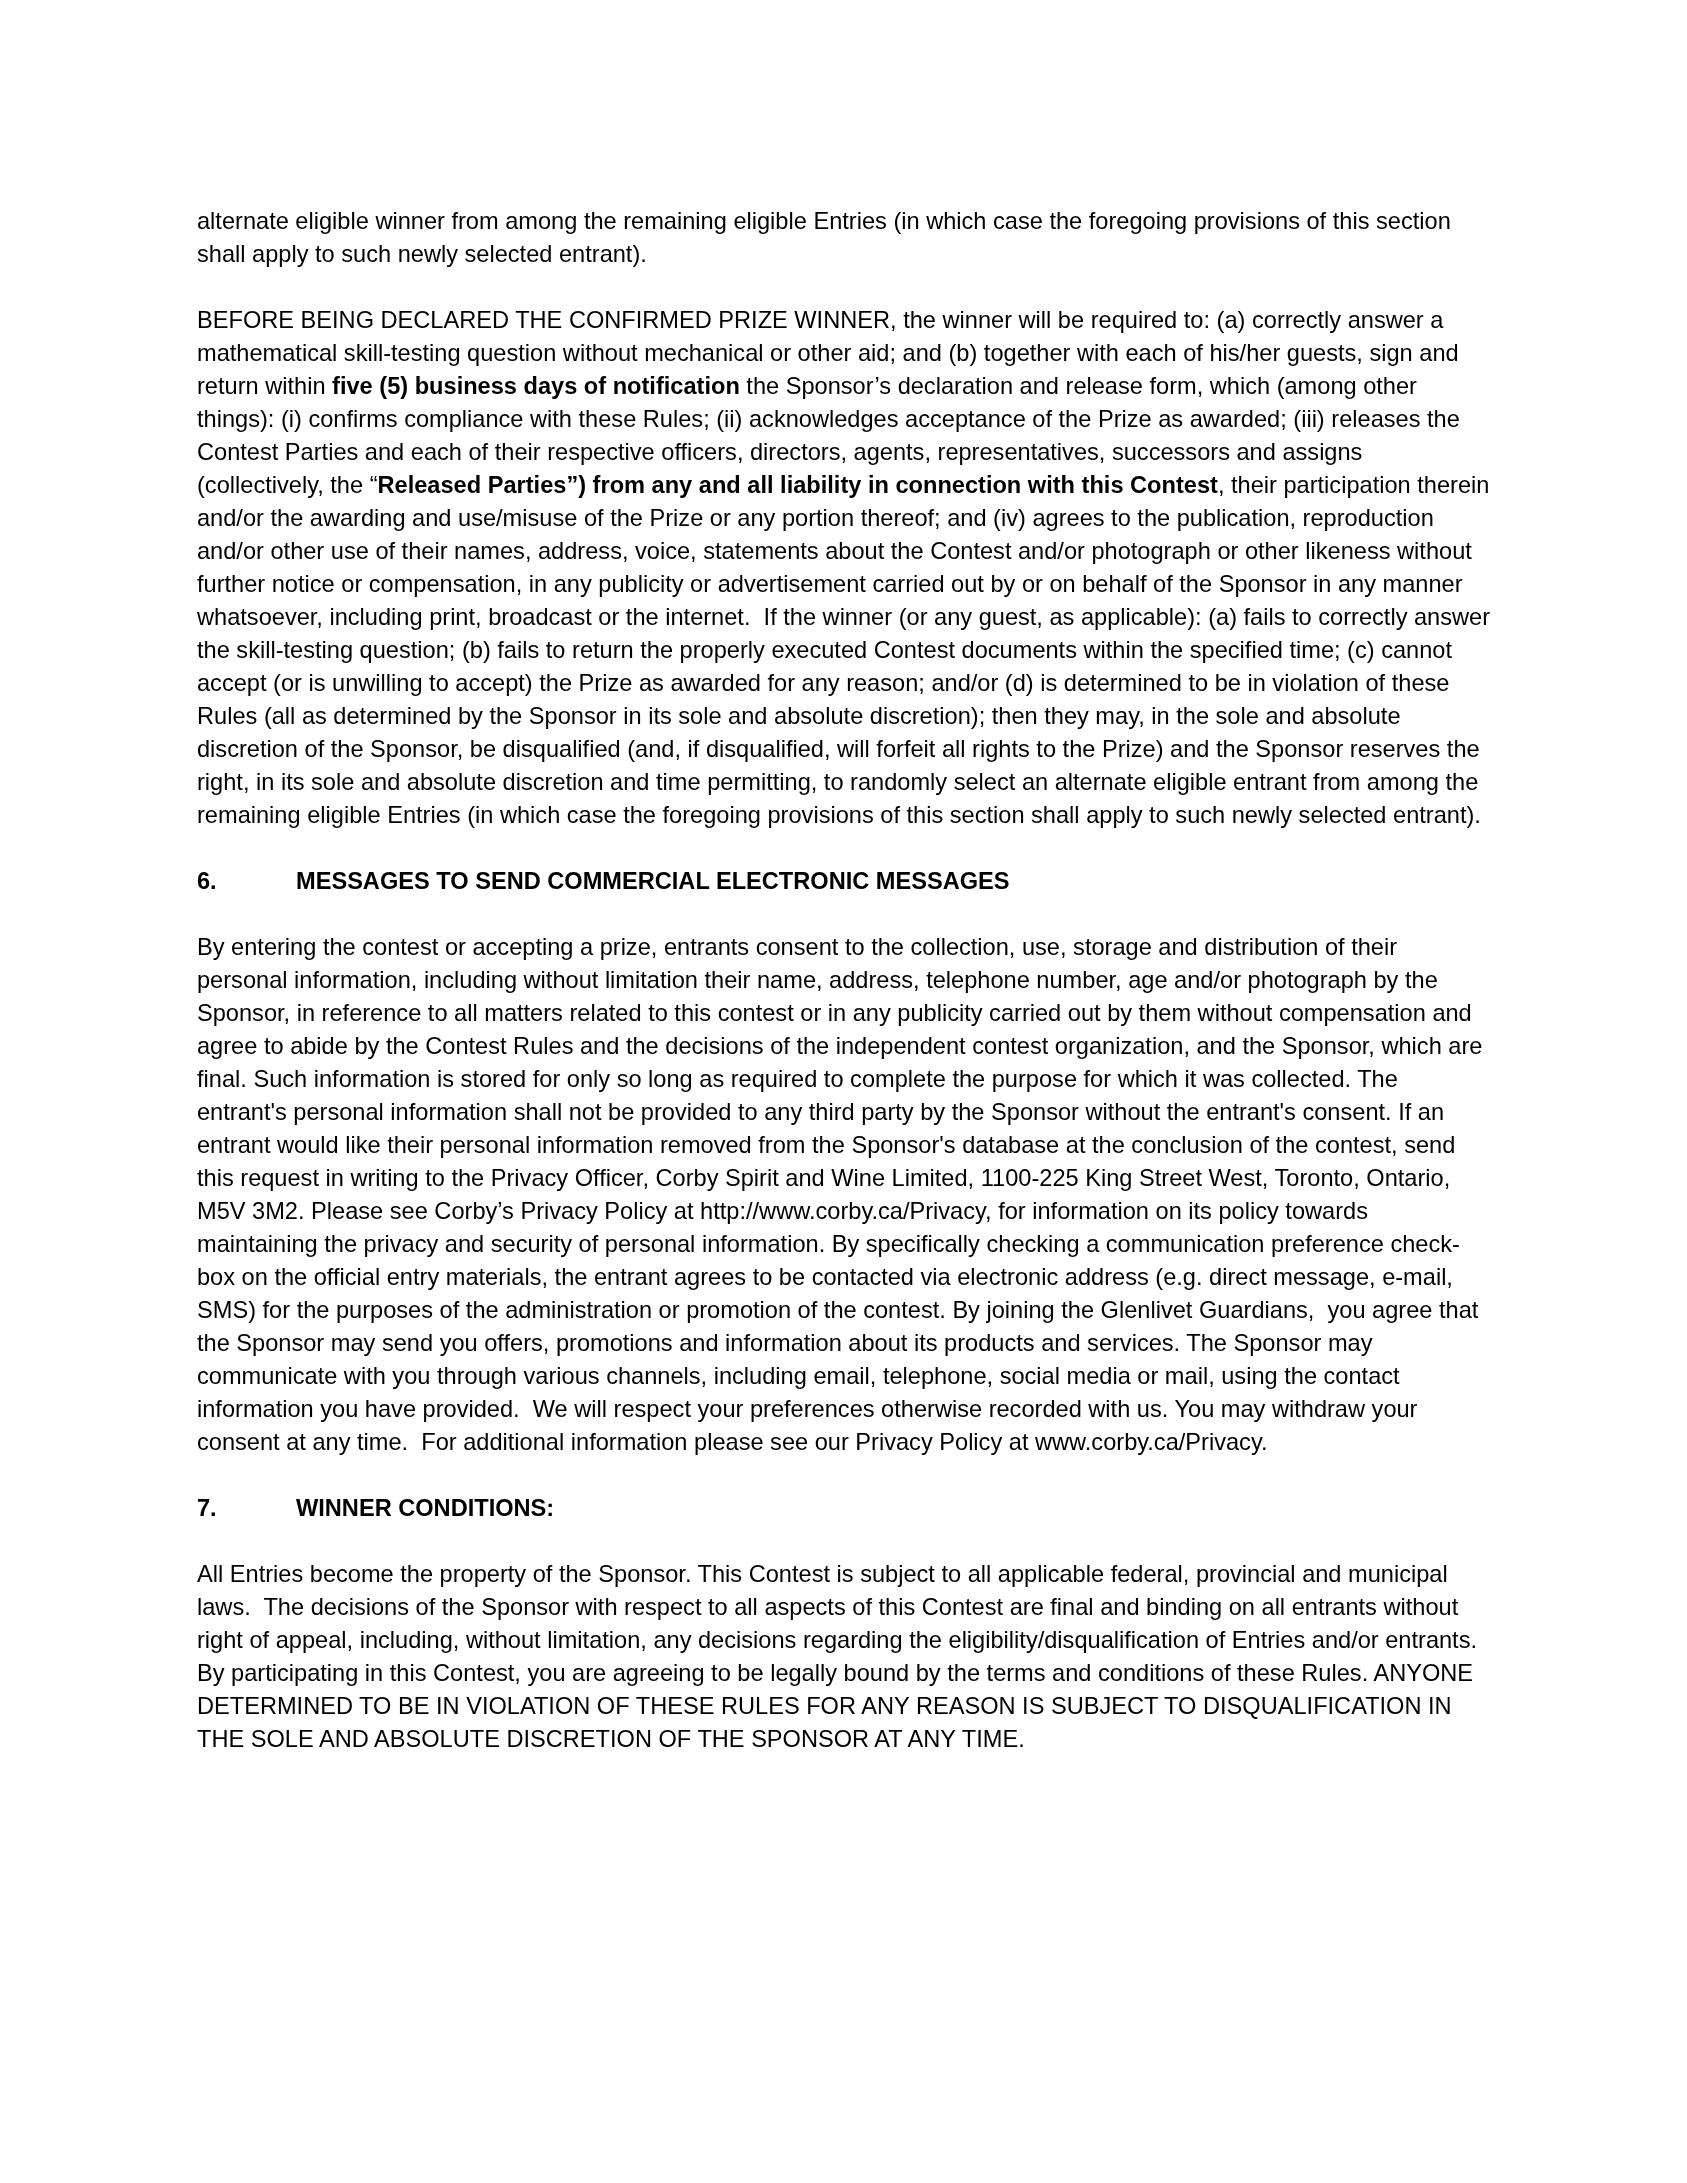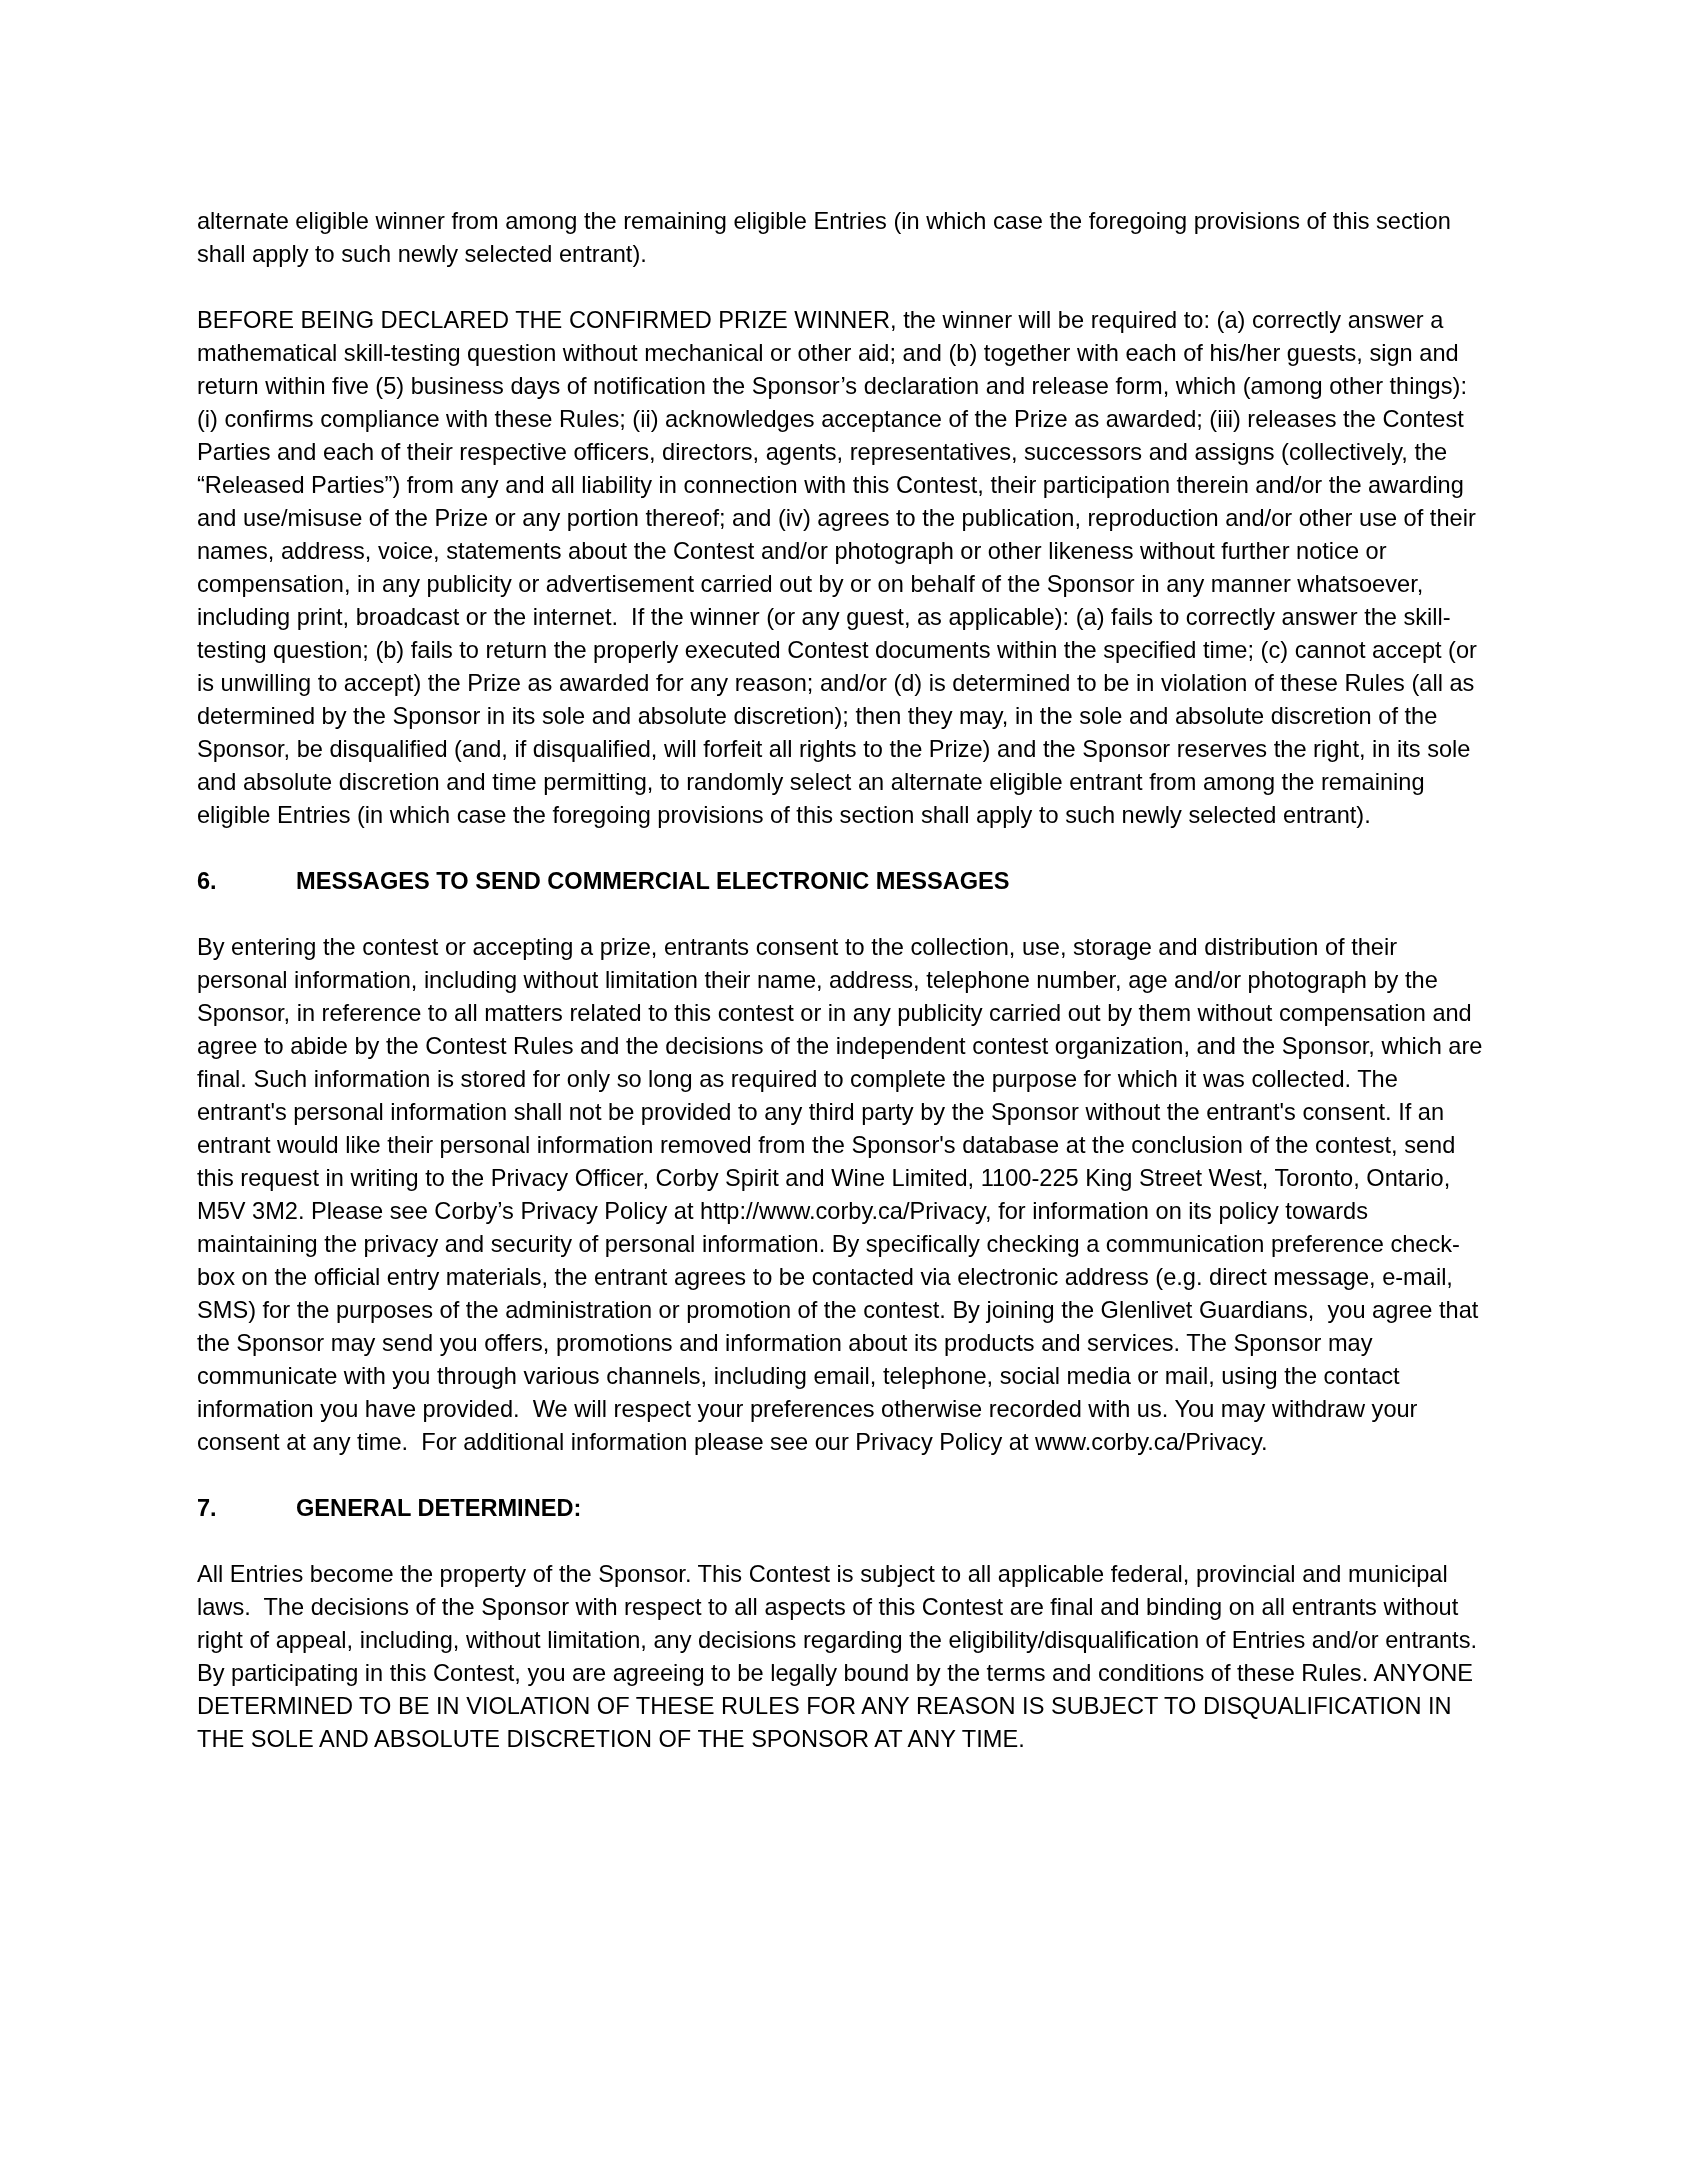--- a/index.html
+++ b/index.html
@@ -34,39 +34,39 @@
     font-size: 23.6px;
     line-height: 33px;
     font-weight: bold;
   }
   .section-number {
     flex: 0 0 99px;
   }
   .section-title {
     flex: 1;
   }
-  b { font-weight: normal; }
+  b { font-weight: bold; }
 </style>
 </head>
 <body>
 
 <div class="page">
 
   <p class="para">alternate eligible winner from among the remaining eligible Entries (in which case the foregoing provisions of this section shall apply to such newly selected entrant).</p>
 
   <p class="para"><span>BEFORE BEING DECLARED THE CONFIRMED PRIZE WINNER, the winner will be required to: (a) correctly answer a mathematical skill-testing question without mechanical or other aid; and (b) together with each of his/her guests, sign and return within </span><b>five (5) business days of notification</b><span> the Sponsor’s declaration and release form, which (among other things): (i) confirms compliance with these Rules; (ii) acknowledges acceptance of the Prize as awarded; (iii) releases the Contest Parties and each of their respective officers, directors, agents, representatives, successors and assigns (collectively, the “</span><b>Released Parties”) from any and all liability in connection with this Contest</b><span>, their participation therein and/or the awarding and use/misuse of the Prize or any portion thereof; and (iv) agrees to the publication, reproduction and/or other use of their names, address, voice, statements about the Contest and/or photograph or other likeness without further notice or compensation, in any publicity or advertisement carried out by or on behalf of the Sponsor in any manner whatsoever, including print, broadcast or the internet.  If the winner (or any guest, as applicable): (a) fails to correctly answer the skill-testing question; (b) fails to return the properly executed Contest documents within the specified time; (c) cannot accept (or is unwilling to accept) the Prize as awarded for any reason; and/or (d) is determined to be in violation of these Rules (all as determined by the Sponsor in its sole and absolute discretion); then they may, in the sole and absolute discretion of the Sponsor, be disqualified (and, if disqualified, will forfeit all rights to the Prize) and the Sponsor reserves the right, in its sole and absolute discretion and time permitting, to randomly select an alternate eligible entrant from among the remaining eligible Entries (in which case the foregoing provisions of this section shall apply to such newly selected entrant).</span></p>
 
   <h2 class="section-heading">
     <span class="section-number">6.</span>
     <span class="section-title">MESSAGES TO SEND COMMERCIAL ELECTRONIC MESSAGES</span>
   </h2>
 
   <p class="para">By entering the contest or accepting a prize, entrants consent to the collection, use, storage and distribution of their personal information, including without limitation their name, address, telephone number, age and/or photograph by the Sponsor, in reference to all matters related to this contest or in any publicity carried out by them without compensation and agree to abide by the Contest Rules and the decisions of the independent contest organization, and the Sponsor, which are final. Such information is stored for only so long as required to complete the purpose for which it was collected. The entrant's personal information shall not be provided to any third party by the Sponsor without the entrant's consent. If an entrant would like their personal information removed from the Sponsor's database at the conclusion of the contest, send this request in writing to the Privacy Officer, Corby Spirit and Wine Limited, 1100-225 King Street West, Toronto, Ontario, M5V 3M2. Please see Corby’s Privacy Policy at http://www.corby.ca/Privacy, for information on its policy towards maintaining the privacy and security of personal information. By specifically checking a communication preference check-box on the official entry materials, the entrant agrees to be contacted via electronic address (e.g. direct message, e-mail, SMS) for the purposes of the administration or promotion of the contest. By joining the Glenlivet Guardians,  you agree that the Sponsor may send you offers, promotions and information about its products and services. The Sponsor may communicate with you through various channels, including email, telephone, social media or mail, using the contact information you have provided.  We will respect your preferences otherwise recorded with us. You may withdraw your consent at any time.  For additional information please see our Privacy Policy at www.corby.ca/Privacy.</p>
 
   <h2 class="section-heading">
     <span class="section-number">7.</span>
-    <span class="section-title">GENERAL DETERMINED:</span>
+    <span class="section-title">WINNER CONDITIONS:</span>
   </h2>
 
   <p class="para">All Entries become the property of the Sponsor. This Contest is subject to all applicable federal, provincial and municipal laws.  The decisions of the Sponsor with respect to all aspects of this Contest are final and binding on all entrants without right of appeal, including, without limitation, any decisions regarding the eligibility/disqualification of Entries and/or entrants.  By participating in this Contest, you are agreeing to be legally bound by the terms and conditions of these Rules. ANYONE DETERMINED TO BE IN VIOLATION OF THESE RULES FOR ANY REASON IS SUBJECT TO DISQUALIFICATION IN THE SOLE AND ABSOLUTE DISCRETION OF THE SPONSOR AT ANY TIME.</p>
 
 </div>
 
 
 </body></html>

